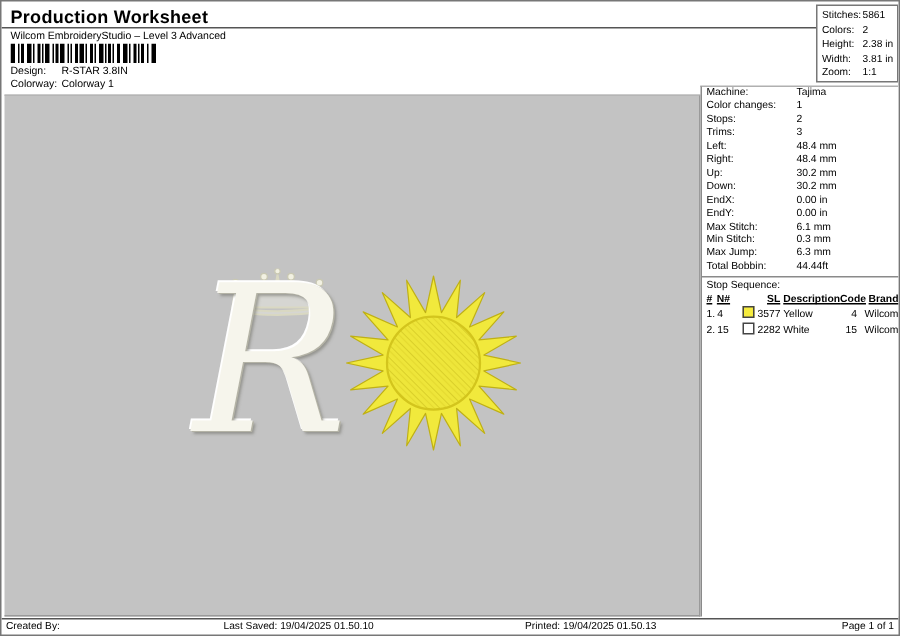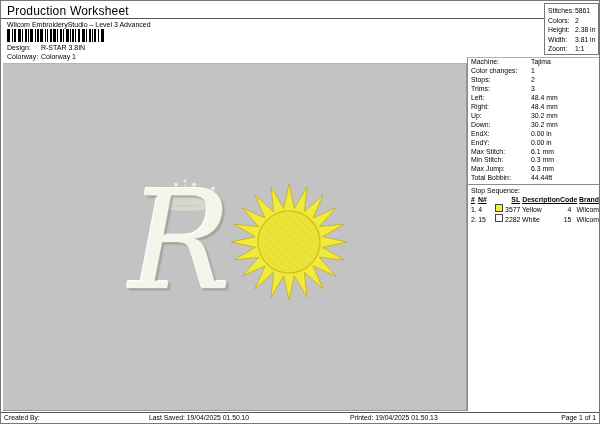--- a/index.html
+++ b/index.html
@@ -1,20 +1,20 @@
 <!DOCTYPE html>
 <html><head>
 <meta charset="utf-8">
 <style>
   html,body{margin:0;padding:0;background:#fff;}
   .page{position:relative;width:598px;height:422px;background:#fff;
         font-family:"Liberation Sans","DejaVu Sans",sans-serif;color:#000;
         border:1px solid #777;overflow:hidden;}
   
-  .title{position:absolute;left:6px;top:3px;font-size:12px;font-weight:normal;letter-spacing:.2px;}
+  .title{position:absolute;left:6px;top:3px;font-size:12px;font-weight:bold;letter-spacing:.2px;}
   .title-rule{position:absolute;left:0;top:17px;width:543px;height:1px;background:#555;}
   .subtitle{position:absolute;left:6px;top:20px;font-size:7px;}
   .barcode{position:absolute;left:6px;top:28px;}
   .meta-row{position:absolute;left:6px;font-size:7px;}
   .meta-row .lbl{display:inline-block;width:32px;}
   .row-design{top:43px;} .row-colorway{top:52px;}
   
   .summary-box{position:absolute;left:543px;top:2px;width:55px;height:52px;
                border:1px solid #777;background:#fff;padding:2px 0 0 3px;box-sizing:border-box;}
   .sum-row{font-size:6.8px;line-height:9.6px;white-space:nowrap;display:flex;}

